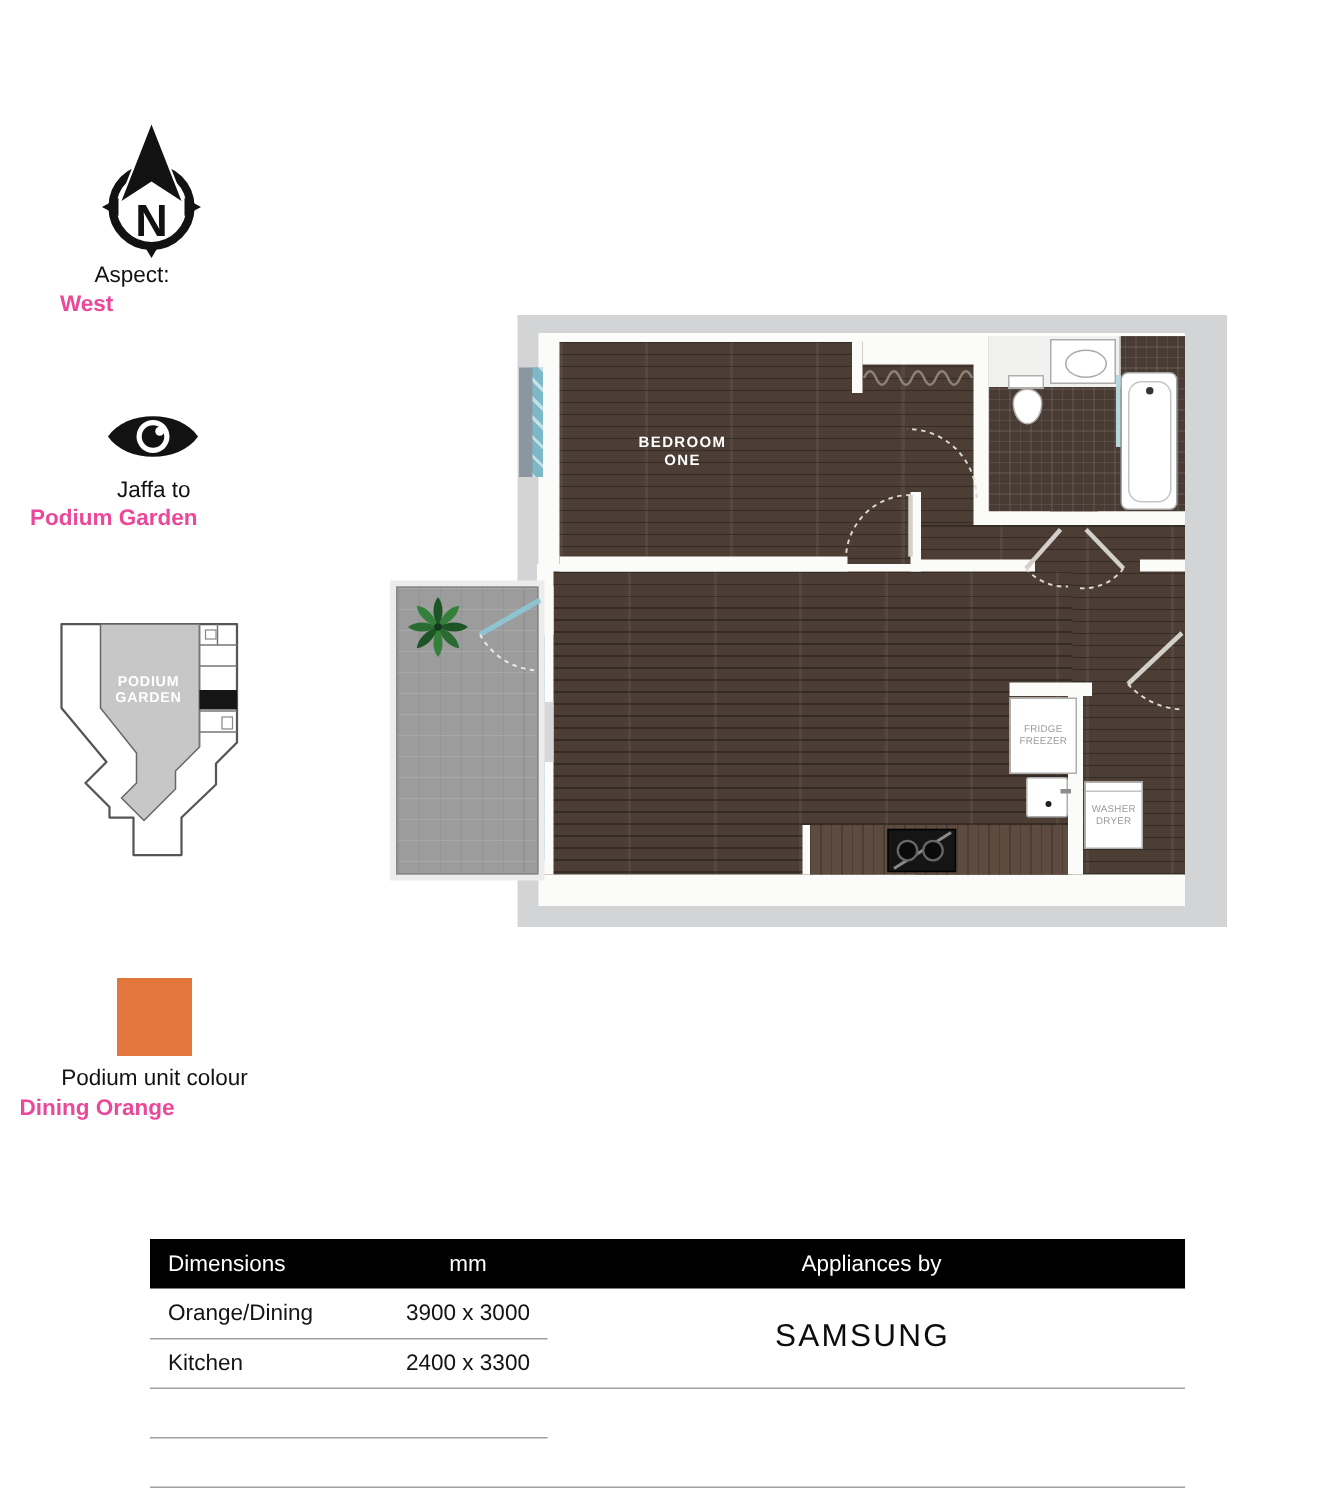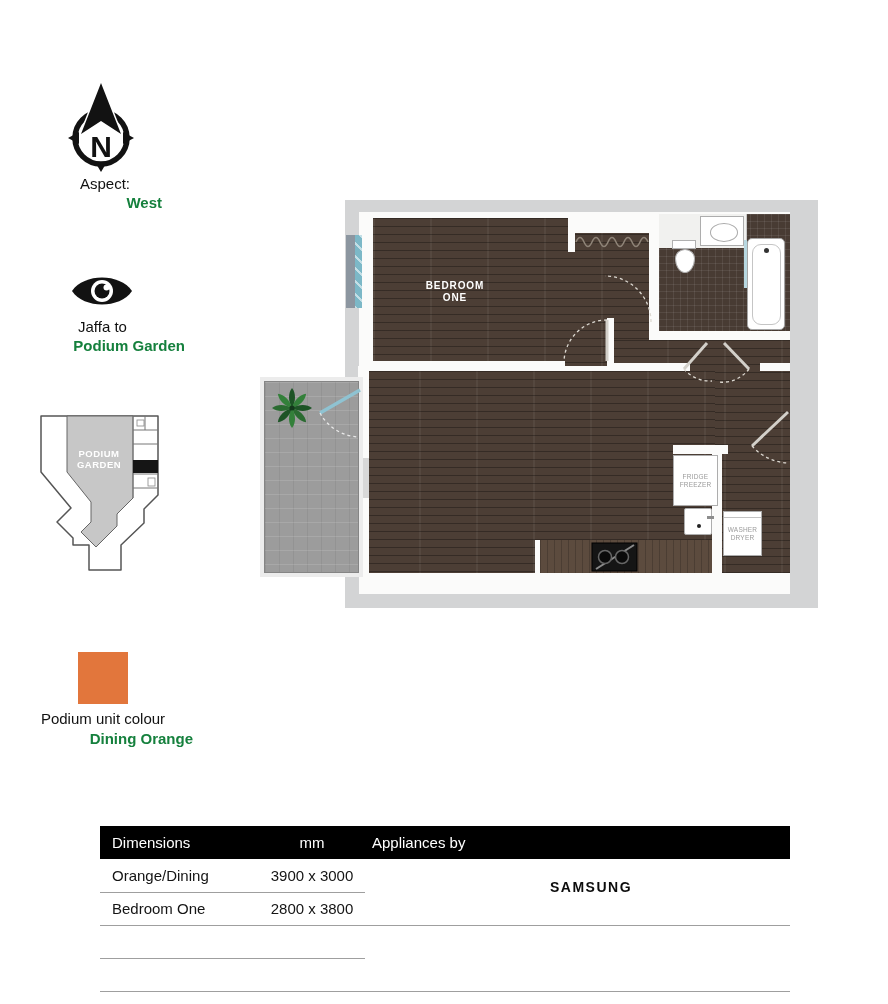--- a/index.html
+++ b/index.html
@@ -20,43 +20,43 @@
                      repeating-linear-gradient(90deg, rgba(0,0,0,.06) 0 1px, transparent 1px 14px)}
   .wall{background:#fbfbfa}
   .glass{background-color:#7cb8c7;
     background-image:repeating-linear-gradient(45deg, rgba(255,255,255,.55) 0 2px, transparent 2px 9px)}
   .win-back{background:#8c96a0}
   .whitebox{background:#fff;border:1px solid #adadad;box-sizing:border-box}
   .boxlbl{color:#9b9b9b;font-size:6.5px;line-height:7.5px;text-align:center;letter-spacing:.2px;
           display:flex;flex-direction:column;justify-content:center;height:100%}
   .plan-lbl{color:#fff;font-weight:bold;font-size:10px;line-height:11.5px;letter-spacing:.9px;text-align:center}
   .cap{font-size:15px;text-align:center;color:#111}
-  .capb{font-size:15px;font-weight:bold;text-align:right;color:#15803d}
+  .capb{font-size:15px;font-weight:bold;text-align:left;color:#ec4899}
   
   .dtable{left:100px;top:826px;width:690px;position:absolute}
   .dt-head{height:33px;background:#000;color:#fff;display:flex;align-items:center;font-size:15px}
-  .h1{width:140px;padding-left:12px}.h2{width:120px;text-align:center}.h3{flex:1;text-align:left}
+  .h1{width:140px;padding-left:12px}.h2{width:120px;text-align:center}.h3{flex:1;text-align:center}
   .dt-row{height:33px;display:flex;align-items:center;font-size:15px;color:#141414}
   .r1{width:140px;padding-left:12px}.r2{width:120px;text-align:center}
   .sep{position:absolute;left:0;height:1px;background:#9f9f9f}
-  .samsung{position:absolute;left:276px;width:430px;top:53px;text-align:center;
-           font-size:14px;font-weight:700;letter-spacing:1.5px;color:#0c0c0c}
+  .samsung{position:absolute;left:260px;width:430px;top:53px;text-align:center;
+           font-size:21px;font-weight:400;letter-spacing:1.5px;color:#0c0c0c}
 </style>
 </head>
 <body>
 
 <svg class="abs" style="left:62px;top:80px" width="78" height="108" viewBox="0 0 78 108">
   <circle cx="39" cy="58" r="26" fill="none" stroke="#121212" stroke-width="5.5"></circle>
   <path d="M6,58 L17,52 V64 Z" fill="#121212"></path>
   <path d="M72,58 L61,52 V64 Z" fill="#121212"></path>
   <path d="M39,92 L33,82 H45 Z" fill="#121212"></path>
   <path d="M39,3 L59,54 L39,41 L19,54 Z" fill="#121212" stroke="#fff" stroke-width="3" paint-order="stroke" stroke-linejoin="round"></path>
   <text x="39" y="77" text-anchor="middle" font-size="30" font-weight="bold" fill="#121212">N</text>
 </svg>
-<div class="abs cap" style="left:44px;top:175px;width:122px">Aspect:</div>
+<div class="abs cap" style="left:27px;top:175px;width:122px">Aspect:</div>
 <div class="abs capb" style="left:40px;top:194px;width:122px">West</div>
 
 <svg class="abs" style="left:70px;top:270px" width="64" height="42" viewBox="0 0 64 42">
   <path d="M2,21 C14,3 50,3 62,21 C50,39 14,39 2,21 Z" fill="#121212"></path>
   <circle cx="32" cy="21" r="11" fill="#fff"></circle>
   <circle cx="32" cy="21" r="7.5" fill="#121212"></circle>
   <circle cx="36.5" cy="17.5" r="3" fill="#fff"></circle>
 </svg>
 <div class="abs cap" style="left:20px;top:318px;width:165px">Jaffa to</div>
 <div class="abs capb" style="left:20px;top:337px;width:165px">Podium Garden</div>
@@ -69,21 +69,21 @@
   <rect x="115" y="68" width="7" height="8" fill="none" stroke="#888" stroke-width=".8"></rect>
   <rect x="100" y="50" width="25" height="13" fill="#151515"></rect>
   <text x="66" y="47" text-anchor="middle" font-size="9.5" font-weight="bold" letter-spacing=".5" fill="#fff">PODIUM</text>
   <text x="66" y="58" text-anchor="middle" font-size="9.5" font-weight="bold" letter-spacing=".5" fill="#fff">GARDEN</text>
 </svg>
 
 <div class="abs" style="left:78px;top:652px;width:50px;height:52px;background:#E2763C"></div>
 <div class="abs cap" style="left:13px;top:710px;width:180px">Podium unit colour</div>
 <div class="abs capb" style="left:13px;top:730px;width:180px">Dining Orange</div>
 
-<div class="abs" style="left:260px;top:200px;width:558px;height:408px">
+<div class="abs" style="left:260px;top:210px;width:558px;height:408px">
   <div class="abs" style="left:85px;top:0;width:473px;height:408px;background:#d3d4d5"></div>
   <div class="abs wall" style="left:99px;top:12px;width:431px;height:382px"></div>
 
   <div class="abs floor" style="left:113px;top:18px;width:276px;height:148px"></div>
   <div class="abs floor" style="left:350px;top:140px;width:180px;height:233px"></div>
   <div class="abs floor" style="left:102px;top:171px;width:353px;height:202px"></div>
   <div class="abs tiles" style="left:399px;top:14px;width:131px;height:117px"></div>
 
   <div class="abs" style="left:399px;top:14px;width:88px;height:34px;background:#f1f1ef;border-right:1px solid #c9c9c9;box-sizing:border-box"></div>
   <div class="abs whitebox" style="left:440px;top:16px;width:44px;height:30px">
@@ -189,21 +189,21 @@
   <div class="dt-head">
     <div class="h1">Dimensions</div>
     <div class="h2">mm</div>
     <div class="h3">Appliances by</div>
   </div>
   <div class="dt-row">
     <div class="r1">Orange/Dining</div>
     <div class="r2">3900 x 3000</div>
   </div>
   <div class="dt-row">
-    <div class="r1">Bedroom One</div>
-    <div class="r2">2800 x 3800</div>
+    <div class="r1">Kitchen</div>
+    <div class="r2">2400 x 3300</div>
   </div>
   <div class="sep" style="top:66px;width:265px"></div>
   <div class="sep" style="top:99px;width:690px"></div>
   <div class="sep" style="top:132px;width:265px"></div>
   <div class="sep" style="top:165px;width:690px"></div>
   <div class="samsung">SAMSUNG</div>
 </div>
 
 </body></html>

